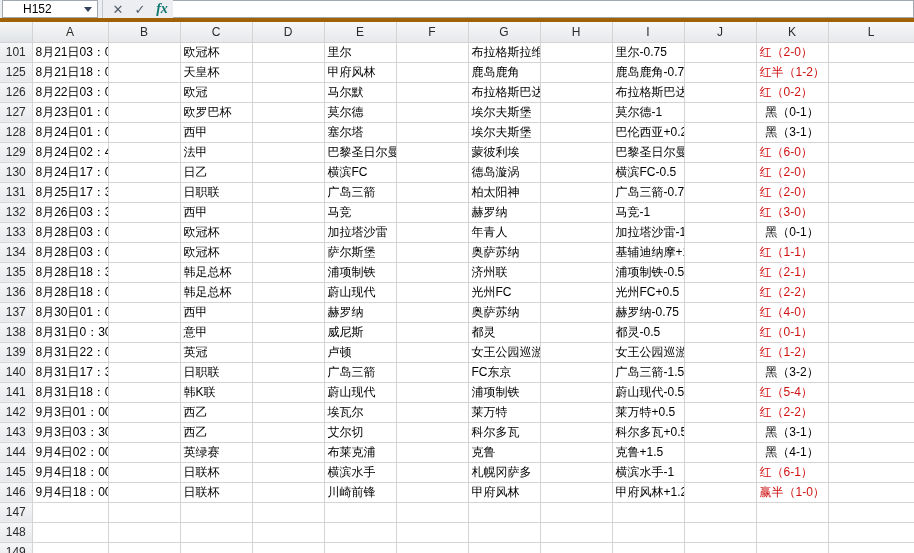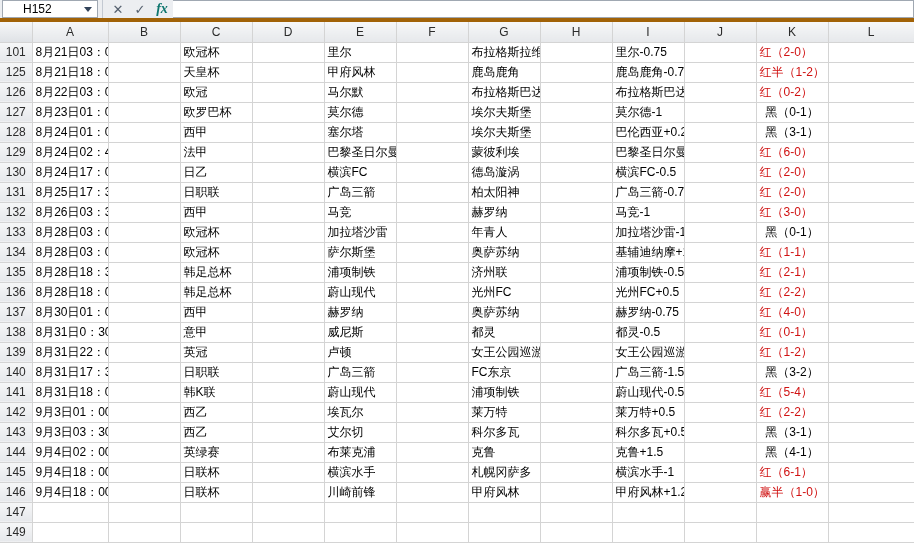--- a/index.html
+++ b/index.html
@@ -568,20 +568,35 @@
           <td class="col-e spill"></td>
           <td class="col-f"></td>
           <td class="col-g spill"></td>
           <td class="col-h"></td>
           <td class="col-i spill"></td>
           <td class="col-j"></td>
           <td class="col-k spill"></td>
           <td class="col-l"></td>
         </tr>
         <tr>
+          <td class="rowhdr">148</td>
+          <td class="col-a spill"></td>
+          <td class="col-b"></td>
+          <td class="col-c spill"></td>
+          <td class="col-d"></td>
+          <td class="col-e spill"></td>
+          <td class="col-f"></td>
+          <td class="col-g spill"></td>
+          <td class="col-h"></td>
+          <td class="col-i spill"></td>
+          <td class="col-j"></td>
+          <td class="col-k spill"></td>
+          <td class="col-l"></td>
+        </tr>
+        <tr>
           <td class="rowhdr">149</td>
           <td class="col-a spill"></td>
           <td class="col-b"></td>
           <td class="col-c spill"></td>
           <td class="col-d"></td>
           <td class="col-e spill"></td>
           <td class="col-f"></td>
           <td class="col-g spill"></td>
           <td class="col-h"></td>
           <td class="col-i spill"></td>

